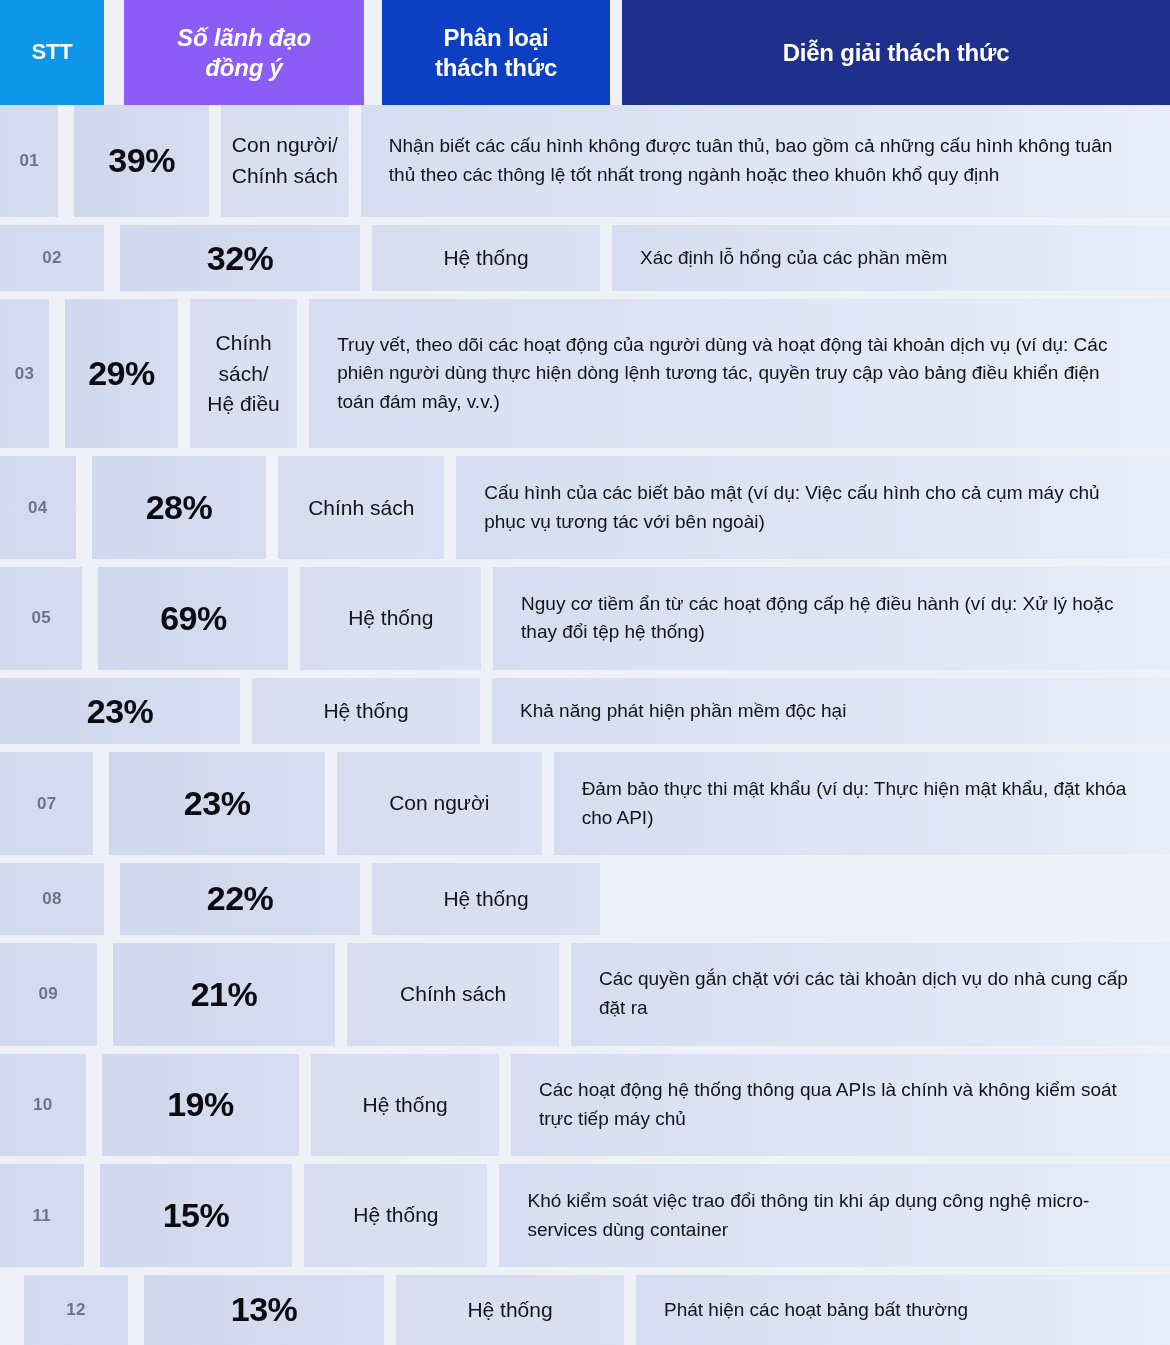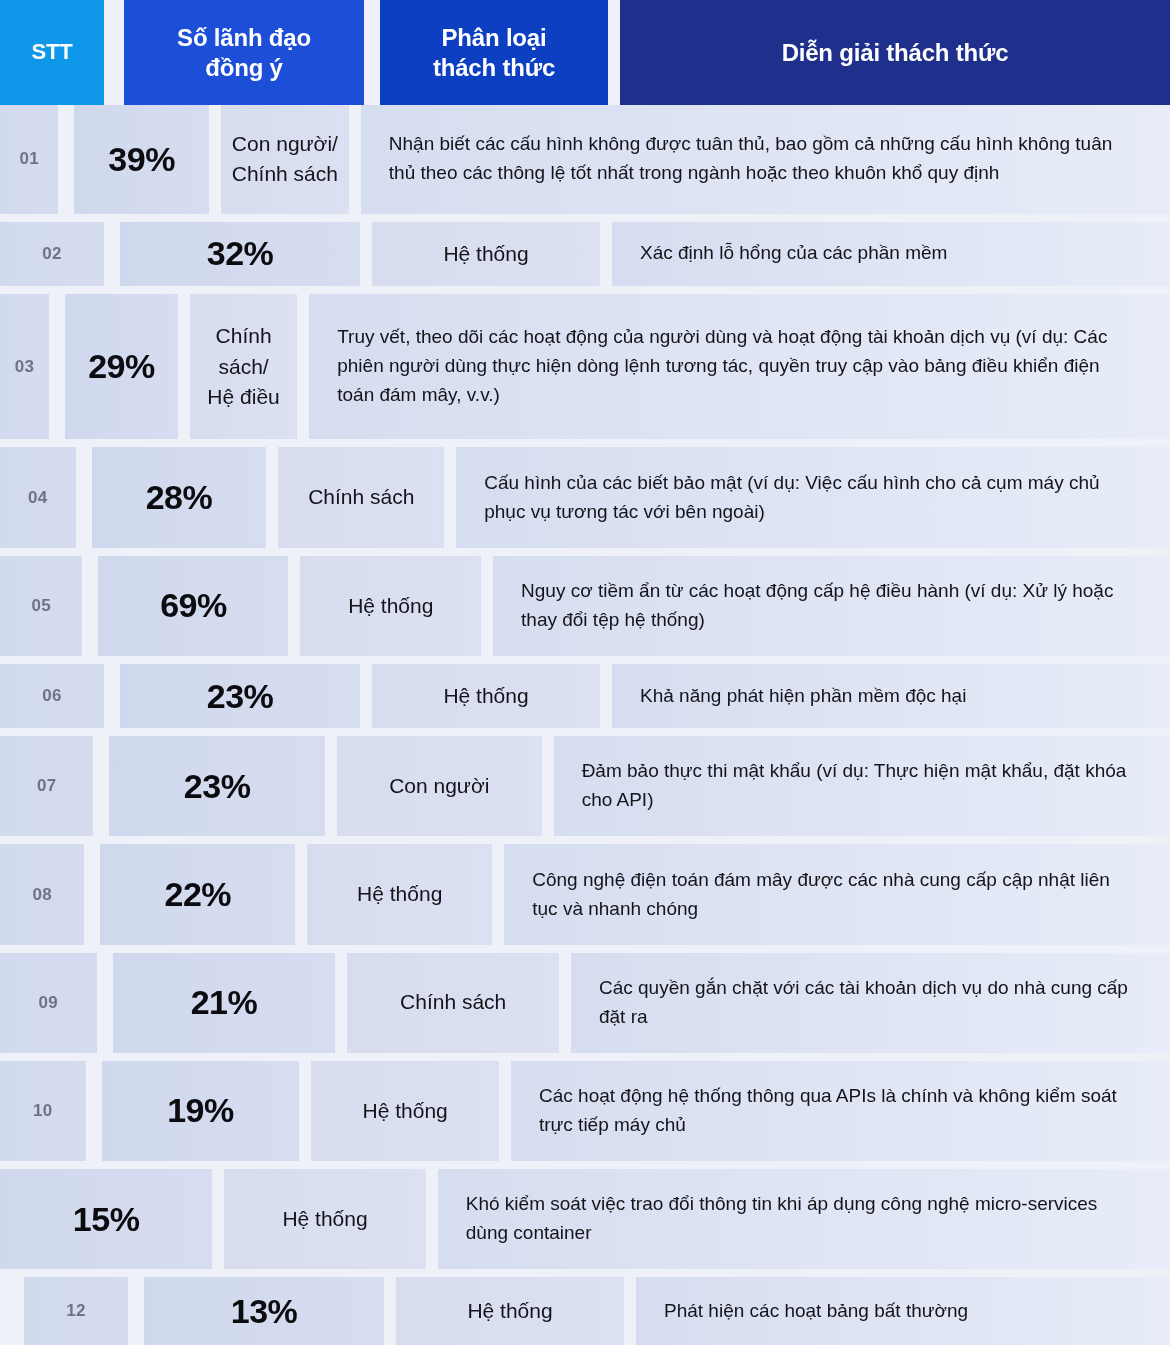--- a/index.html
+++ b/index.html
@@ -35,21 +35,21 @@
     text-align: center;
     color: #ffffff;
     font-weight: bold;
     font-size: 24px;
     line-height: 1.22;
     letter-spacing: -0.2px;
     padding: 4px 10px;
   }
 
   .hc-stt    { width: 104px; margin-right: 20px; background: #0e97e9; font-size: 22px; }
-  .hc-pct    { width: 240px; margin-right: 4px; background: #1d4ed8; }
+  .hc-pct    { width: 240px; margin-right: 18px; background: #8b5cf6; font-style: italic; }
   .hc-cat    { width: 228px; margin-right: 12px; background: #0c3fc2; }
   .hc-desc   { flex: 1 1 auto; background: #1f2f8c; }
 
   
   .body-rows {
     display: flex;
     flex-direction: column;
     flex: 1 1 auto;
   }
 
@@ -125,21 +125,21 @@
 </style>
 </head>
 <body>
 
 <div id="table">
 
   <div class="head-row">
     <div class="head-cell hc-stt">STT</div>
     <div class="head-cell hc-pct" style="white-space: pre-line;">Số lãnh đạo
 đồng ý</div>
-    <div class="head-cell hc-cat" style="white-space: pre-line; margin-left: 12px;">Phân loại
+    <div class="head-cell hc-cat" style="white-space: pre-line;">Phân loại
 thách thức</div>
     <div class="head-cell hc-desc">Diễn giải thách thức</div>
   </div>
 
   <div class="body-rows">
 
     <div class="row h1">
       <div class="cell c-stt">01</div>
       <div class="cell c-pct">39%</div>
       <div class="cell c-cat" style="white-space: pre-line;">Con người/
@@ -170,55 +170,54 @@
     </div>
 
     <div class="row h5">
       <div class="cell c-stt">05</div>
       <div class="cell c-pct">69%</div>
       <div class="cell c-cat">Hệ thống</div>
       <div class="cell c-desc">Nguy cơ tiềm ẩn từ các hoạt động cấp hệ điều hành (ví dụ: Xử lý hoặc thay đổi tệp hệ thống)</div>
     </div>
 
     <div class="row h6">
-      <div class="cell c-stt">06</div>
       <div class="cell c-pct">23%</div>
       <div class="cell c-cat">Hệ thống</div>
       <div class="cell c-desc">Khả năng phát hiện phần mềm độc hại</div>
     </div>
 
     <div class="row h7">
       <div class="cell c-stt">07</div>
       <div class="cell c-pct">23%</div>
       <div class="cell c-cat">Con người</div>
       <div class="cell c-desc">Đảm bảo thực thi mật khẩu (ví dụ: Thực hiện mật khẩu, đặt khóa cho API)</div>
     </div>
 
     <div class="row h8">
       <div class="cell c-stt">08</div>
       <div class="cell c-pct">22%</div>
       <div class="cell c-cat">Hệ thống</div>
-      <div class="cell c-desc">Công nghệ điện toán đám mây được các nhà cung cấp cập nhật liên tục và nhanh chóng</div>
     </div>
 
     <div class="row h9">
       <div class="cell c-stt">09</div>
       <div class="cell c-pct">21%</div>
       <div class="cell c-cat">Chính sách</div>
       <div class="cell c-desc">Các quyền gắn chặt với các tài khoản dịch vụ do nhà cung cấp đặt ra</div>
     </div>
 
     <div class="row h10">
       <div class="cell c-stt">10</div>
       <div class="cell c-pct">19%</div>
       <div class="cell c-cat">Hệ thống</div>
       <div class="cell c-desc">Các hoạt động hệ thống thông qua APIs là chính và không kiểm soát trực tiếp máy chủ</div>
     </div>
 
     <div class="row h11">
+      <div class="cell c-stt">11</div>
       <div class="cell c-pct">15%</div>
       <div class="cell c-cat">Hệ thống</div>
       <div class="cell c-desc">Khó kiểm soát việc trao đổi thông tin khi áp dụng công nghệ micro-services dùng container</div>
     </div>
 
     <div class="row h12">
       <div class="cell c-stt">12</div>
       <div class="cell c-pct">13%</div>
       <div class="cell c-cat">Hệ thống</div>
       <div class="cell c-desc">Phát hiện các hoạt bảng bất thường</div>

